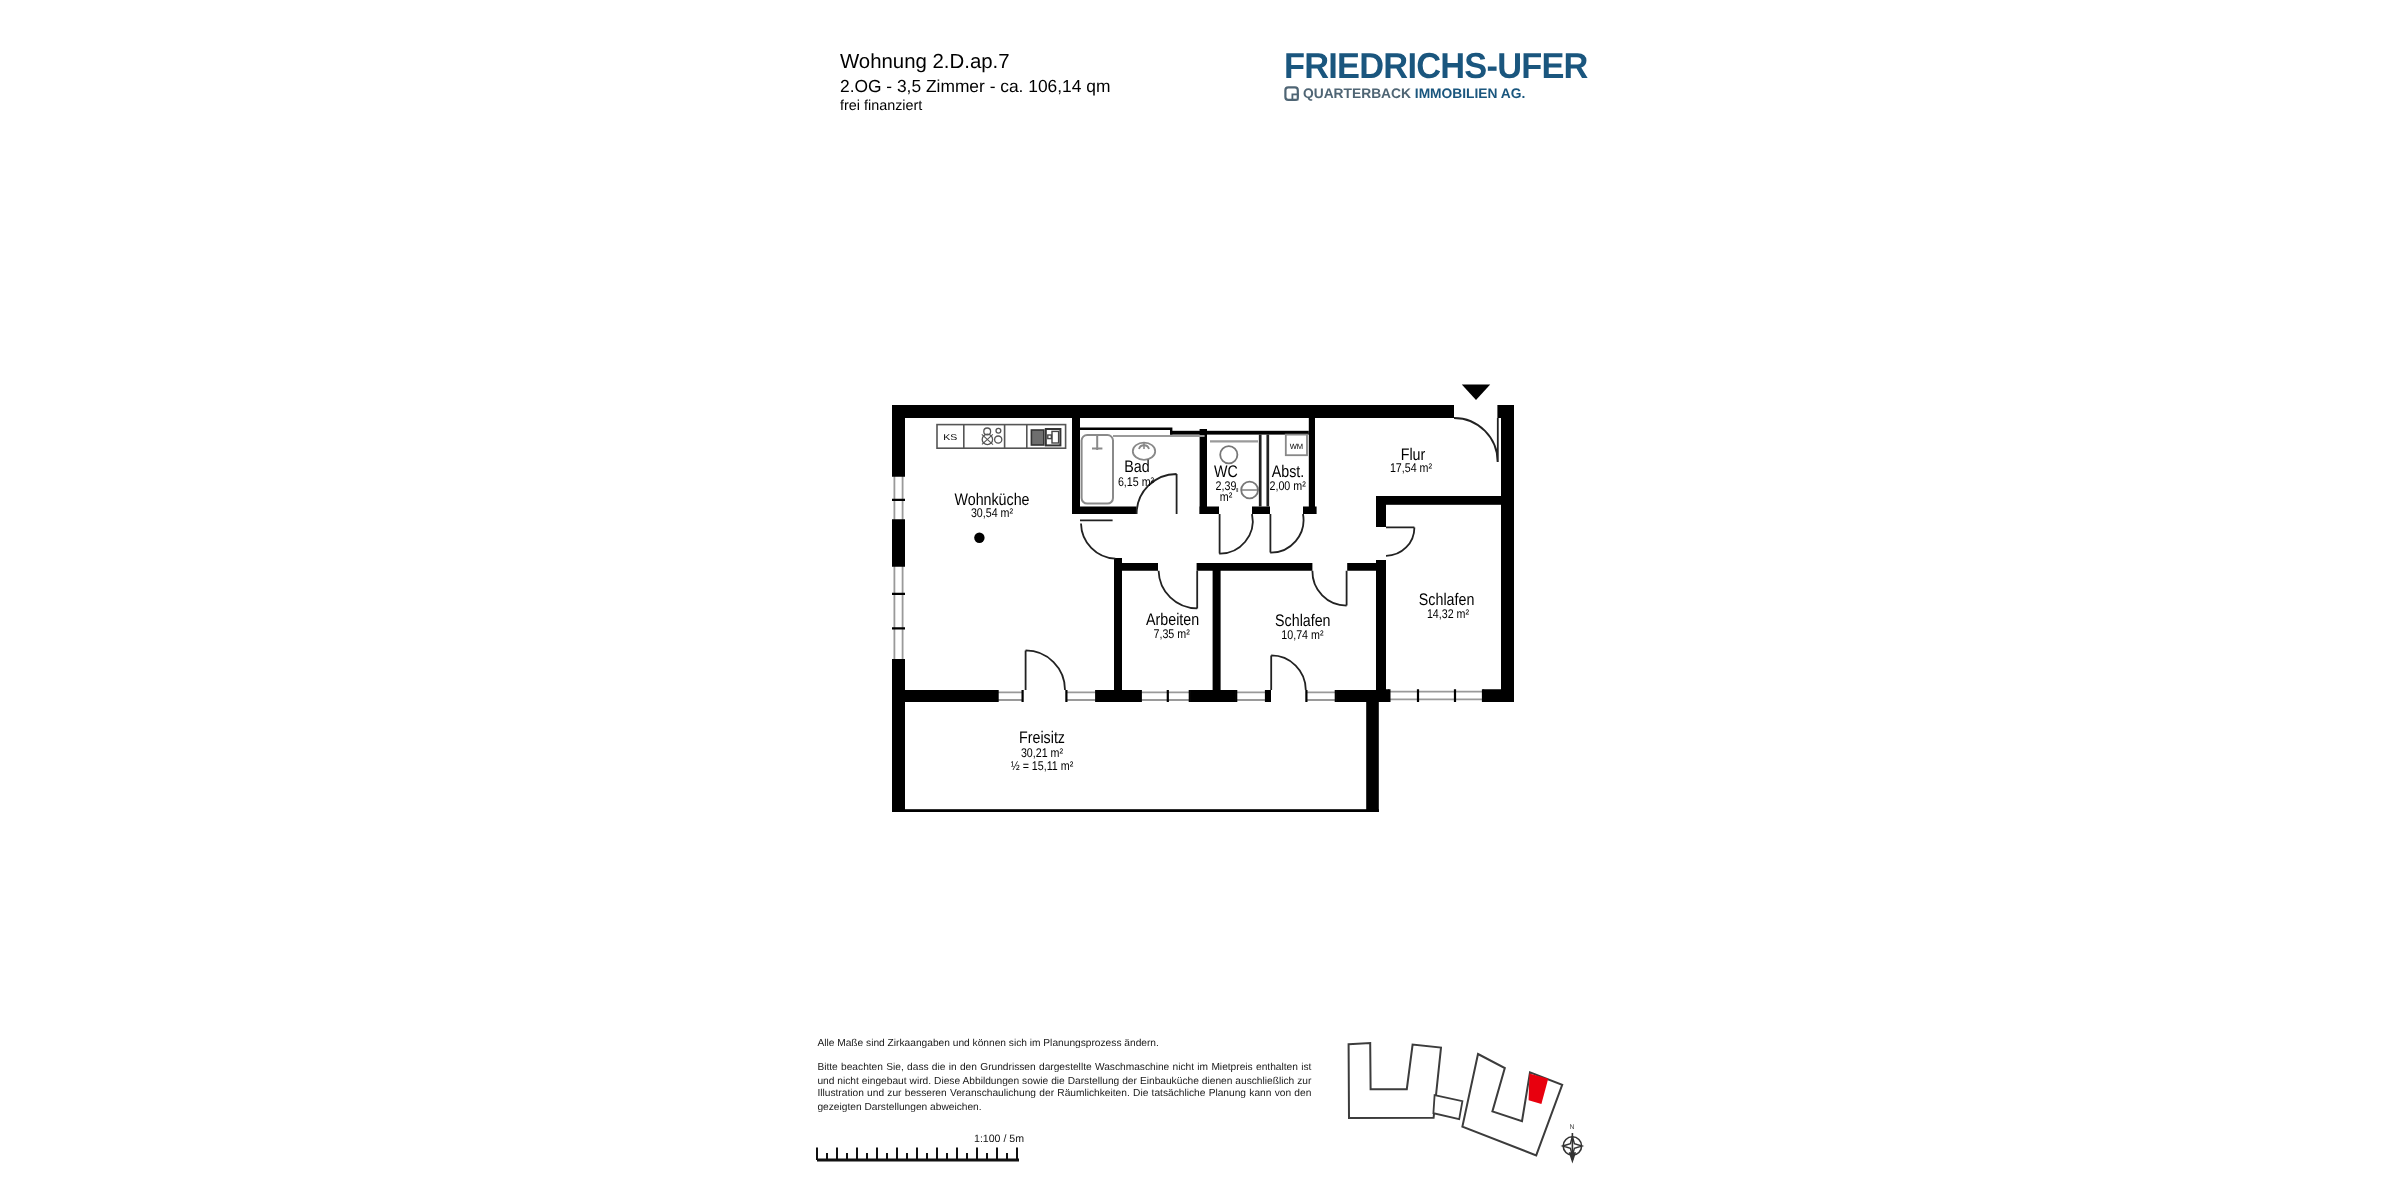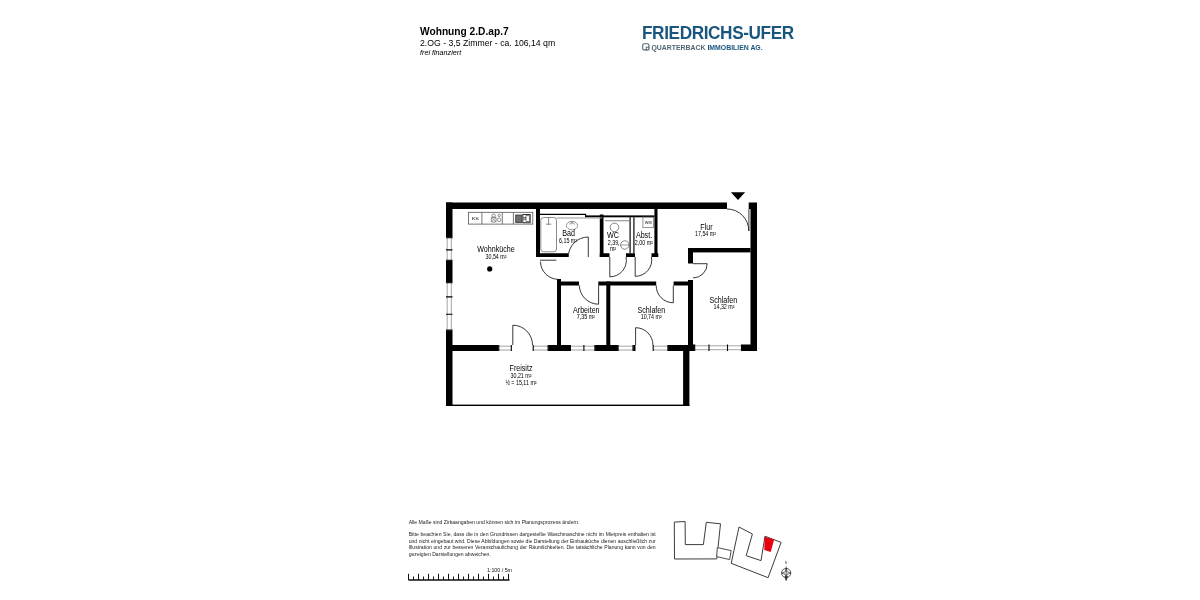--- a/index.html
+++ b/index.html
@@ -4,25 +4,25 @@
 <style>
   html,body{margin:0;padding:0;background:#fff;}
   body{width:1200px;height:600px;position:relative;font-family:"Liberation Sans",sans-serif;overflow:hidden;}
   .abs{position:absolute;}
 </style>
 </head>
 <body>
 
 <div class="abs" style="left:420px;top:26.5px;line-height:1;">
 
-  <div style="font-size:10.2px;font-weight:bold;color:#000;">Wohnung 2.D.ap.7</div>
+  <div style="font-size:10.2px;font-weight:normal;color:#000;">Wohnung 2.D.ap.7</div>
 
   <div style="font-size:8.7px;color:#000;margin-top:2.4px;">2.OG - 3,5 Zimmer - ca. 106,14 qm</div>
 
-  <div style="font-size:7.2px;color:#000;margin-top:0.8px;font-style:italic;">frei finanziert</div>
+  <div style="font-size:7.2px;color:#000;margin-top:0.8px;">frei finanziert</div>
 </div>
 
 <div class="abs" style="left:642px;top:23.8px;">
 
   <div style="font-size:18px;font-weight:bold;color:#1a567e;letter-spacing:-0.4px;line-height:1;transform:scaleX(0.955);transform-origin:left;">FRIEDRICHS-UFER</div>
 
   <div style="margin-top:1.5px;display:flex;align-items:center;">
 
     <svg width="8" height="8" viewBox="0 0 8 8" style="margin-right:1.5px;">
       <rect x="0.7" y="0.7" width="6.2" height="6.2" rx="1.4" fill="none" stroke="#4f6574" stroke-width="1.1"></rect>

